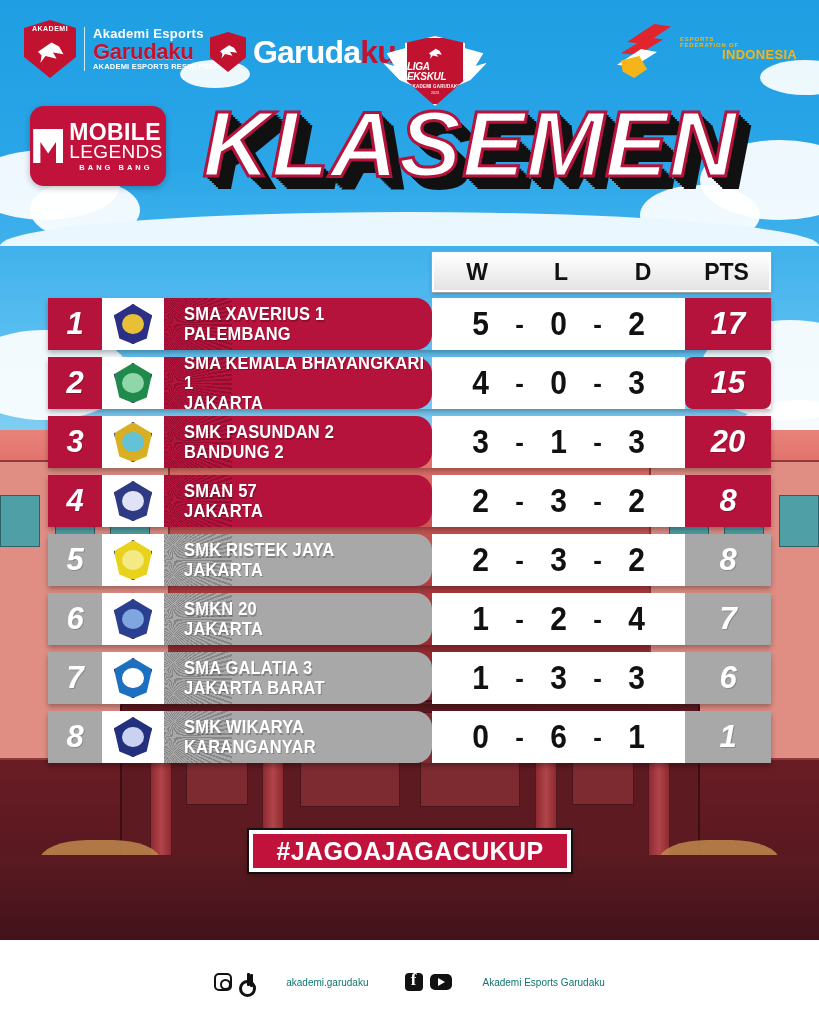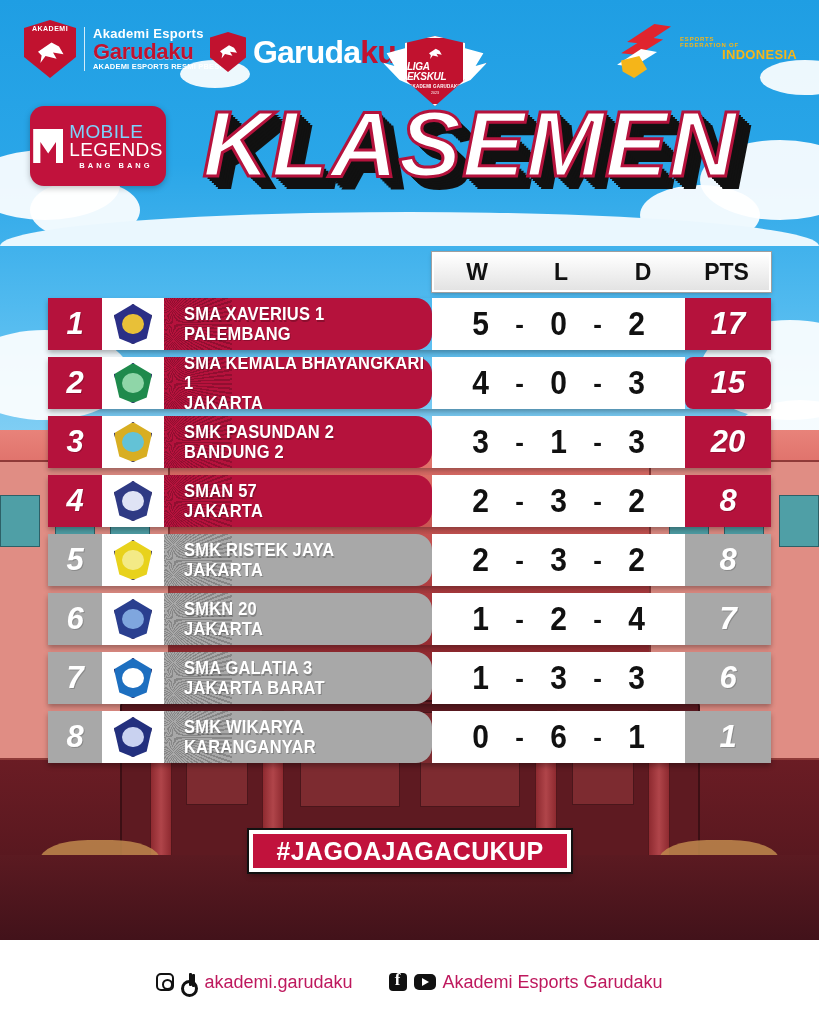--- a/index.html
+++ b/index.html
@@ -165,21 +165,21 @@
     width: 136px; height: 80px;
     background: #c1123c; border-radius: 14px;
     display: flex; align-items: center; justify-content: center; gap: 6px;
     box-shadow: 0 2px 6px rgba(0,0,0,.25);
   }
   .ml-m {
     width: 30px; height: 34px; background: #ffffff;
     clip-path: polygon(0% 0%, 100% 0%, 100% 100%, 76% 100%, 76% 38%, 50% 72%, 24% 38%, 24% 100%, 0% 100%);
   }
   .ml-words { display: flex; flex-direction: column; line-height: .96; }
-  .ml-w1 { color: #7dd3fc; font-size: 19px; font-weight: normal; letter-spacing: .4px; }
+  .ml-w1 { color: #ffffff; font-size: 23px; font-weight: bold; letter-spacing: .4px; }
   .ml-w2 { color: #fff; font-size: 19px; font-weight: normal; letter-spacing: .4px; }
   .ml-w3 { color: #fff; font-size: 7.5px; font-weight: bold; letter-spacing: 3px; text-align: center; margin-top: 3px; }
 
   .klasemen {
     position: absolute; left: 208px; top: 92px;
     font-size: 92px; font-weight: bold; font-style: italic;
     letter-spacing: 1px;
     color: #ffffff;
     -webkit-text-stroke: 3px #b5123c;
     text-shadow:
@@ -314,21 +314,21 @@
     color: #ffffff; font-size: 25px; font-weight: bold; letter-spacing: .4px;
   }
 
   
   .footer {
     position: absolute; left: 0; bottom: 0; width: 819px; height: 84px;
     background: #ffffff;
     display: flex; align-items: center; justify-content: center; gap: 36px;
   }
   .foot-grp { display: flex; align-items: center; gap: 7px; }
-  .foot-label { font-size: 18px; color: #be185d; }
+  .foot-label { font-size: 10px; color: #0f766e; margin-left: 24px; }
 
   .ic { display: inline-block; }
   .ic-ig {
     width: 18px; height: 18px; border: 2px solid #111; border-radius: 5px;
     position: relative;
   }
   .ic-ig::before {
     content:""; position: absolute; left: 3.5px; top: 3.5px;
     width: 7px; height: 7px; border: 2px solid #111; border-radius: 50%;
   }

